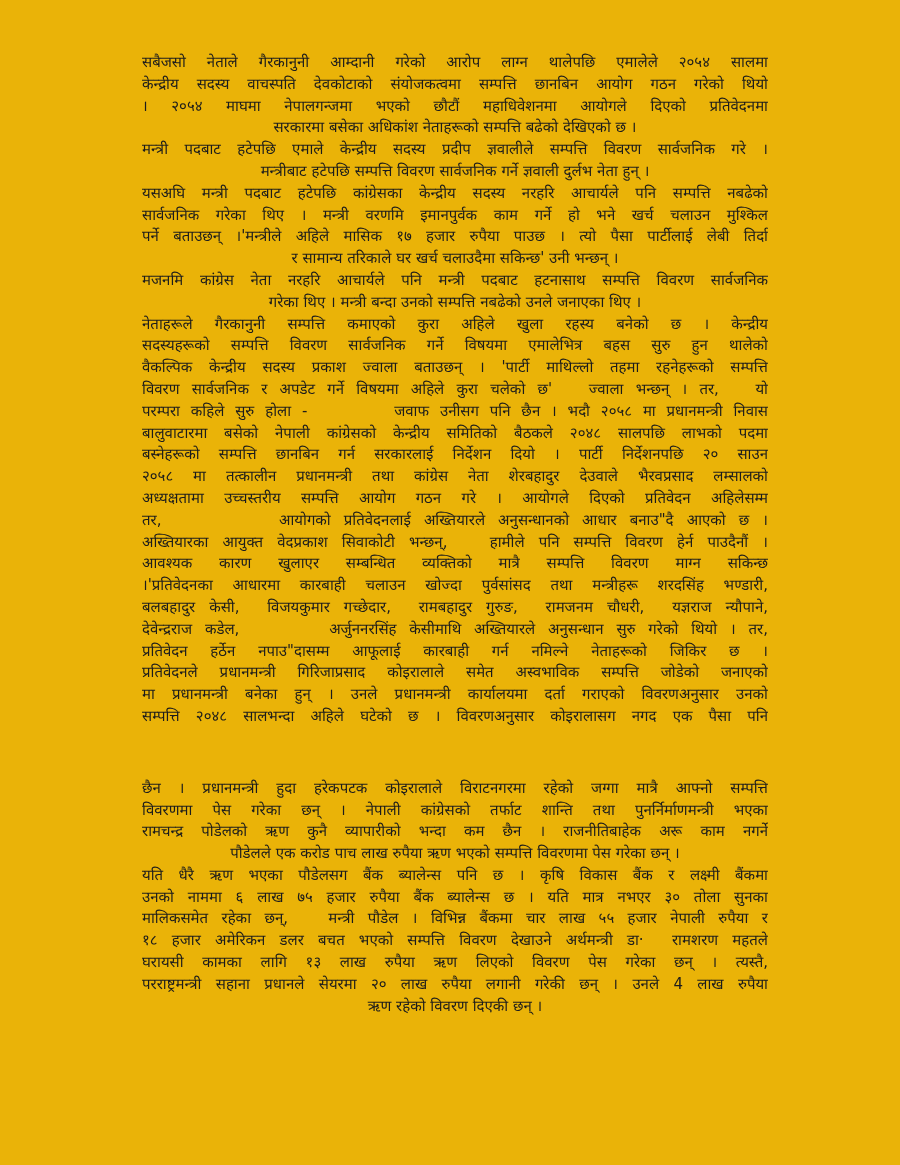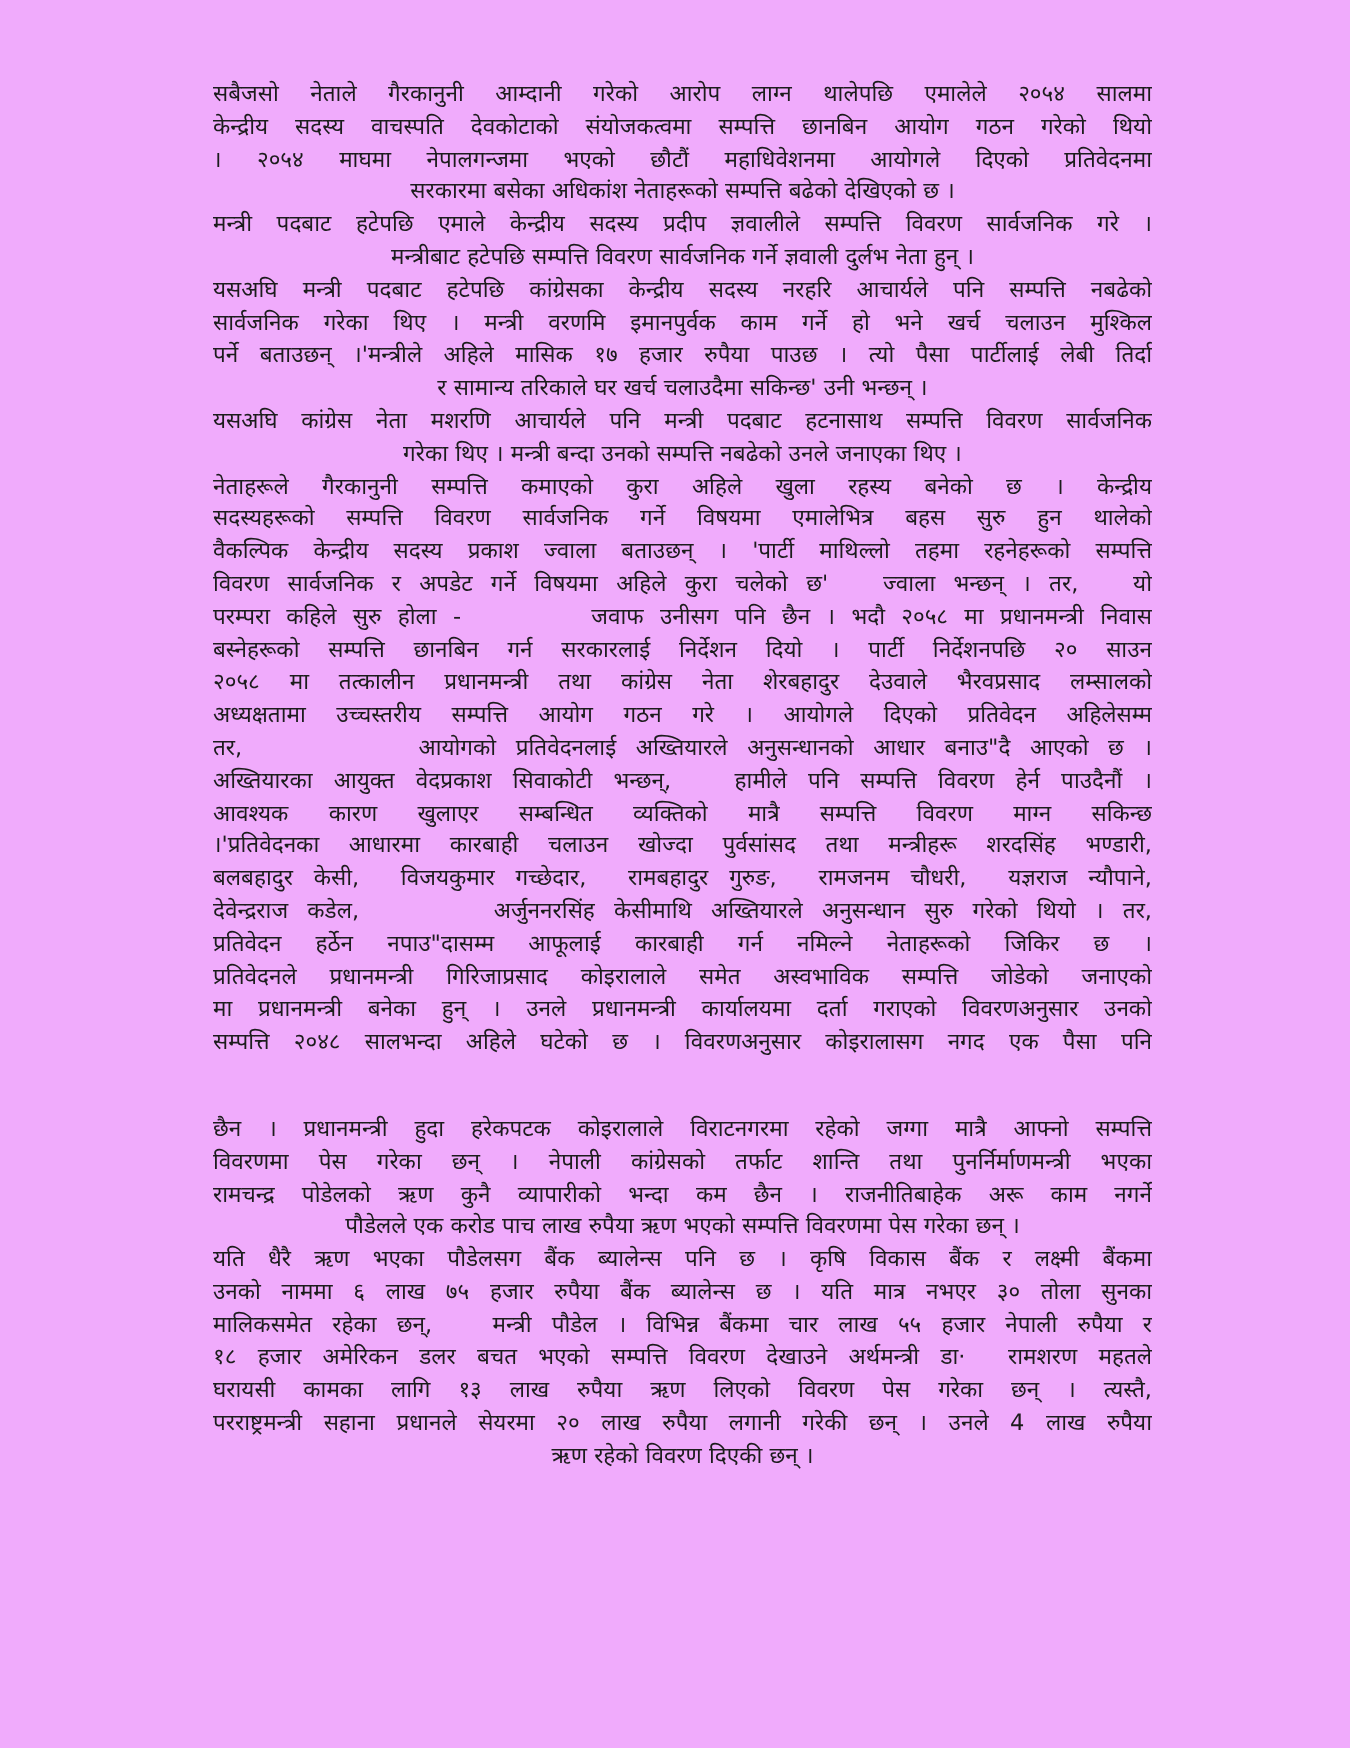--- a/index.html
+++ b/index.html
@@ -9,34 +9,34 @@
   body {
     width: 900px;
     height: 1165px;
     background: #fbfbfa;
     font-family: "DejaVu Sans", sans-serif;
   }
   .page {
     position: relative;
     width: 900px;
     height: 1165px;
-    background: #f0abfc;
+    background: #eab308;
     overflow: hidden;
   }
   .textcol {
     position: absolute;
     left: 142px;
     top: 52px;
     width: 626px;
     color: #1c1c1c;
     font-size: 15px;
     font-weight: 500;
   }
   .block { display: block; }
-  .block2 { margin-top: 36px; }
+  .block2 { margin-top: 50px; }
   .line {
     height: 21.8px;
     line-height: 21.8px;
     overflow: hidden;
     text-align: justify;
     text-align-last: justify;
   }
   .line.end {
     text-align: center;
     text-align-last: auto;
@@ -51,27 +51,28 @@
         <div class="line">सबैजसो नेताले गैरकानुनी आम्दानी गरेको आरोप लाग्न थालेपछि एमालेले २०५४ सालमा</div>
         <div class="line">केन्द्रीय सदस्य वाचस्पति देवकोटाको संयोजकत्वमा सम्पत्ति छानबिन आयोग गठन गरेको थियो</div>
         <div class="line">। २०५४ माघमा नेपालगन्जमा भएको छौटौं महाधिवेशनमा आयोगले दिएको प्रतिवेदनमा</div>
         <div class="line end">सरकारमा बसेका अधिकांश नेताहरूको सम्पत्ति बढेको देखिएको छ ।</div>
         <div class="line">मन्त्री पदबाट हटेपछि एमाले केन्द्रीय सदस्य प्रदीप ज्ञवालीले सम्पत्ति विवरण सार्वजनिक गरे ।</div>
         <div class="line end">मन्त्रीबाट हटेपछि सम्पत्ति विवरण सार्वजनिक गर्ने ज्ञवाली दुर्लभ नेता हुन् ।</div>
         <div class="line">यसअघि मन्त्री पदबाट हटेपछि कांग्रेसका केन्द्रीय सदस्य नरहरि आचार्यले पनि सम्पत्ति नबढेको</div>
         <div class="line">सार्वजनिक गरेका थिए । मन्त्री वरणमि इमानपुर्वक काम गर्ने हो भने खर्च चलाउन मुश्किल</div>
         <div class="line">पर्ने बताउछन् ।'मन्त्रीले अहिले मासिक १७ हजार रुपैया पाउछ । त्यो पैसा पार्टीलाई लेबी तिर्दा</div>
         <div class="line end">र सामान्य तरिकाले घर खर्च चलाउदैमा सकिन्छ' उनी भन्छन् ।</div>
-        <div class="line">यसअघि कांग्रेस नेता मशरणि आचार्यले पनि मन्त्री पदबाट हटनासाथ सम्पत्ति विवरण सार्वजनिक</div>
+        <div class="line">मजनमि कांग्रेस नेता नरहरि आचार्यले पनि मन्त्री पदबाट हटनासाथ सम्पत्ति विवरण सार्वजनिक</div>
         <div class="line end">गरेका थिए । मन्त्री बन्दा उनको सम्पत्ति नबढेको उनले जनाएका थिए ।</div>
         <div class="line">नेताहरूले गैरकानुनी सम्पत्ति कमाएको कुरा अहिले खुला रहस्य बनेको छ । केन्द्रीय</div>
         <div class="line">सदस्यहरूको सम्पत्ति विवरण सार्वजनिक गर्ने विषयमा एमालेभित्र बहस सुरु हुन थालेको</div>
         <div class="line">वैकल्पिक केन्द्रीय सदस्य प्रकाश ज्वाला बताउछन् । 'पार्टी माथिल्लो तहमा रहनेहरूको सम्पत्ति</div>
         <div class="line">विवरण सार्वजनिक र अपडेट गर्ने विषयमा अहिले कुरा चलेको छ'&nbsp;&nbsp; ज्वाला भन्छन् । तर,&nbsp;&nbsp; यो</div>
         <div class="line">परम्परा कहिले सुरु होला -&nbsp;&nbsp;&nbsp;&nbsp;&nbsp;&nbsp;&nbsp; जवाफ उनीसग पनि छैन । भदौ २०५८ मा प्रधानमन्त्री निवास</div>
+        <div class="line">बालुवाटारमा बसेको नेपाली कांग्रेसको केन्द्रीय समितिको बैठकले २०४८ सालपछि लाभको पदमा</div>
         <div class="line">बस्नेहरूको सम्पत्ति छानबिन गर्न सरकारलाई निर्देशन दियो । पार्टी निर्देशनपछि २० साउन</div>
         <div class="line">२०५८ मा तत्कालीन प्रधानमन्त्री तथा कांग्रेस नेता शेरबहादुर देउवाले भैरवप्रसाद लम्सालको</div>
         <div class="line">अध्यक्षतामा उच्चस्तरीय सम्पत्ति आयोग गठन गरे । आयोगले दिएको प्रतिवेदन अहिलेसम्म</div>
         <div class="line">तर,&nbsp;&nbsp;&nbsp;&nbsp;&nbsp;&nbsp;&nbsp;&nbsp; आयोगको प्रतिवेदनलाई अख्तियारले अनुसन्धानको आधार बनाउ"दै आएको छ ।</div>
         <div class="line">अख्तियारका आयुक्त वेदप्रकाश सिवाकोटी भन्छन्,&nbsp;&nbsp; हामीले पनि सम्पत्ति विवरण हेर्न पाउदैनौं ।</div>
         <div class="line">आवश्यक कारण खुलाएर सम्बन्धित व्यक्तिको मात्रै सम्पत्ति विवरण माग्न सकिन्छ</div>
         <div class="line">।'प्रतिवेदनका आधारमा कारबाही चलाउन खोज्दा पुर्वसांसद तथा मन्त्रीहरू शरदसिंह भण्डारी,</div>
         <div class="line">बलबहादुर केसी,&nbsp; विजयकुमार गच्छेदार,&nbsp; रामबहादुर गुरुङ,&nbsp; रामजनम चौधरी,&nbsp; यज्ञराज न्यौपाने,</div>
         <div class="line">देवेन्द्रराज कडेल,&nbsp;&nbsp;&nbsp;&nbsp;&nbsp;&nbsp; अर्जुननरसिंह केसीमाथि अख्तियारले अनुसन्धान सुरु गरेको थियो । तर,</div>
         <div class="line">प्रतिवेदन हर्ठेन नपाउ"दासम्म आफूलाई कारबाही गर्न नमिल्ने नेताहरूको जिकिर छ ।</div>

